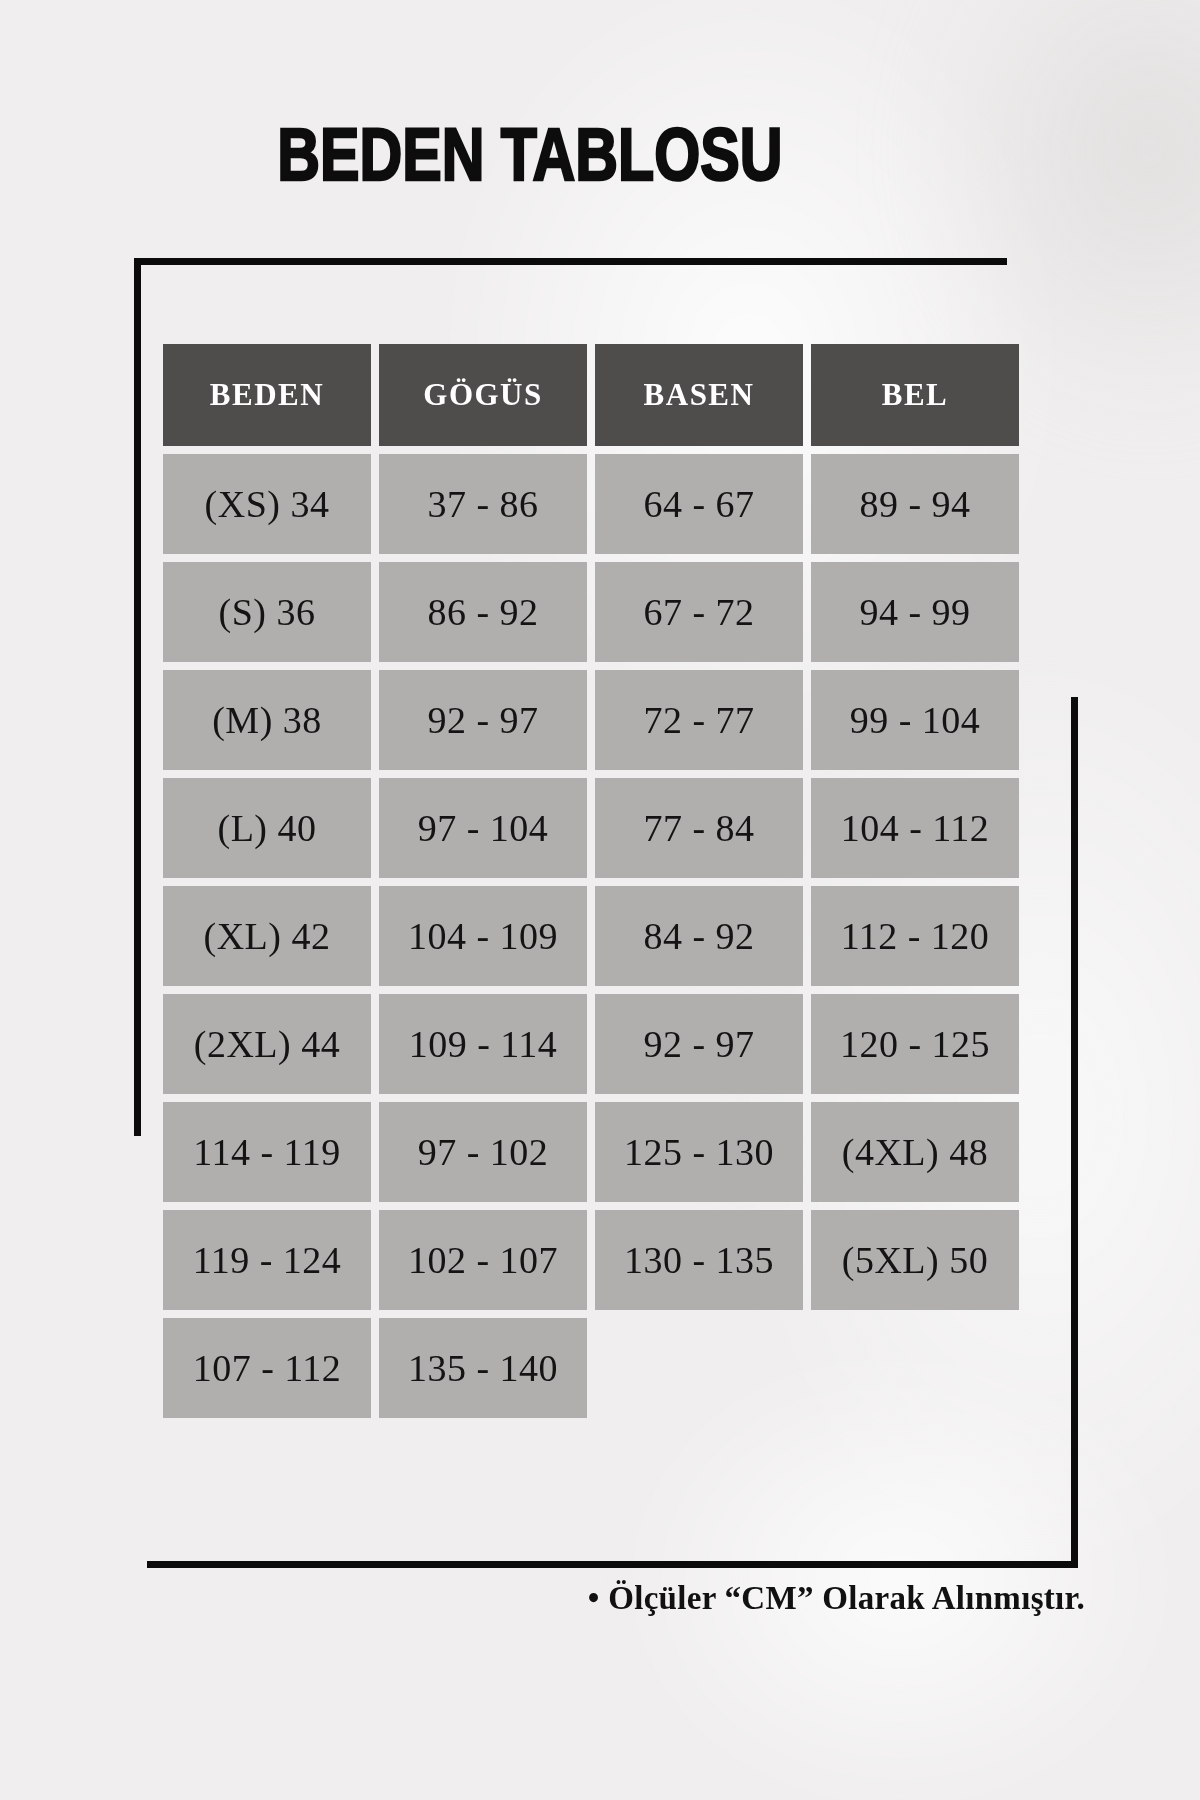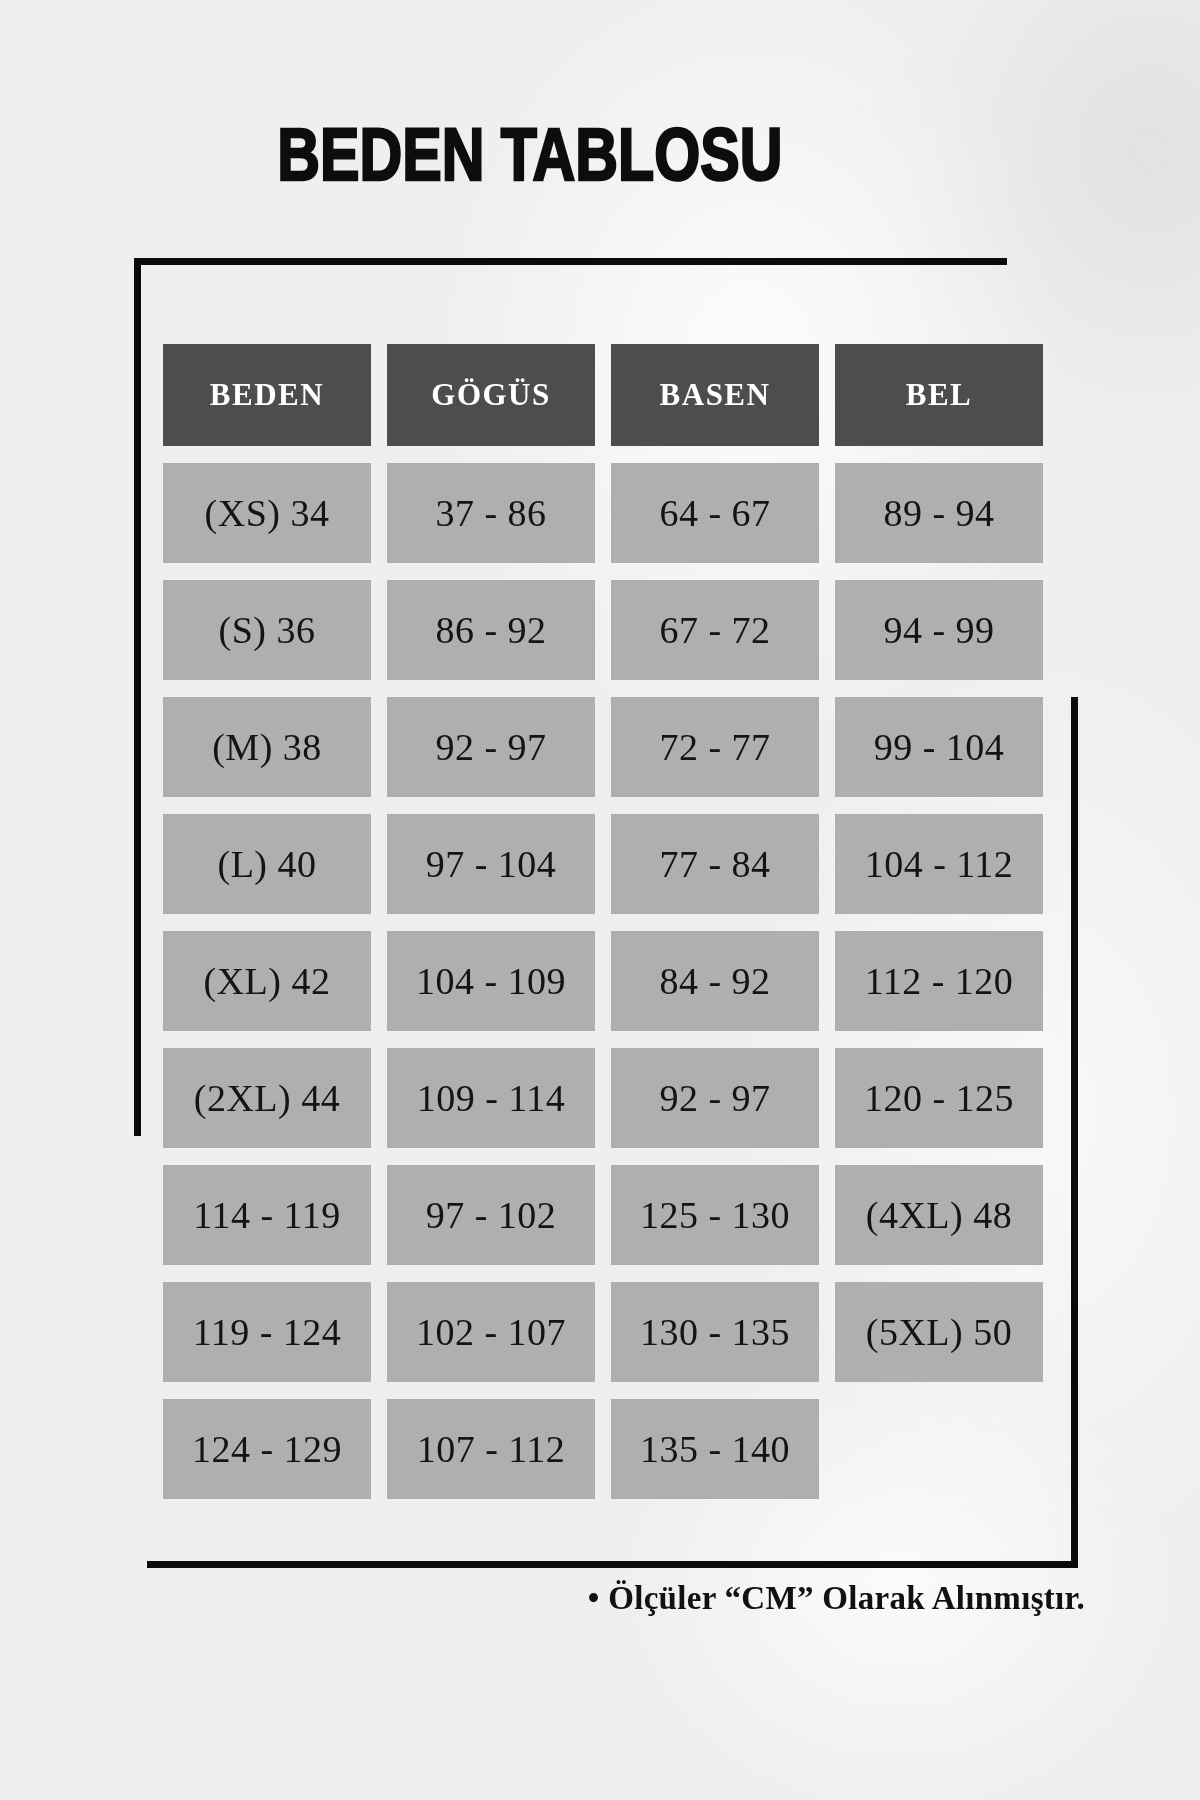--- a/index.html
+++ b/index.html
@@ -59,20 +59,21 @@
   .line-bottom{left:147px;top:1561px;width:931px;height:7px;}
 
   .size-table{
     position:absolute;z-index:2;
     left:163px;top:344px;
     display:grid;
     grid-template-columns:repeat(4,208px);
     grid-template-rows:102px repeat(9,100px);
     column-gap:16px;
     row-gap:17px;
+    gap:8px;
   }
   .hcell{
     background:var(--header-bg);
     color:var(--header-text);
     display:flex;align-items:center;justify-content:center;
     font-weight:bold;
     font-size:31px;
     letter-spacing:1.5px;
     white-space:nowrap;
   }
@@ -142,18 +143,17 @@
     <div class="cell">92 - 97</div>
     <div class="cell">120 - 125</div>
     <div class="cell">114 - 119</div>
     <div class="cell">97 - 102</div>
     <div class="cell">125 - 130</div>
     <div class="cell">(4XL) 48</div>
     <div class="cell">119 - 124</div>
     <div class="cell">102 - 107</div>
     <div class="cell">130 - 135</div>
     <div class="cell">(5XL) 50</div>
-    <div class="cell">124 - 129</div>
     <div class="cell">107 - 112</div>
     <div class="cell">135 - 140</div>
   </div>
 
 <div class="note">• Ölçüler “CM” Olarak Alınmıştır.</div>
 
 </body></html>

